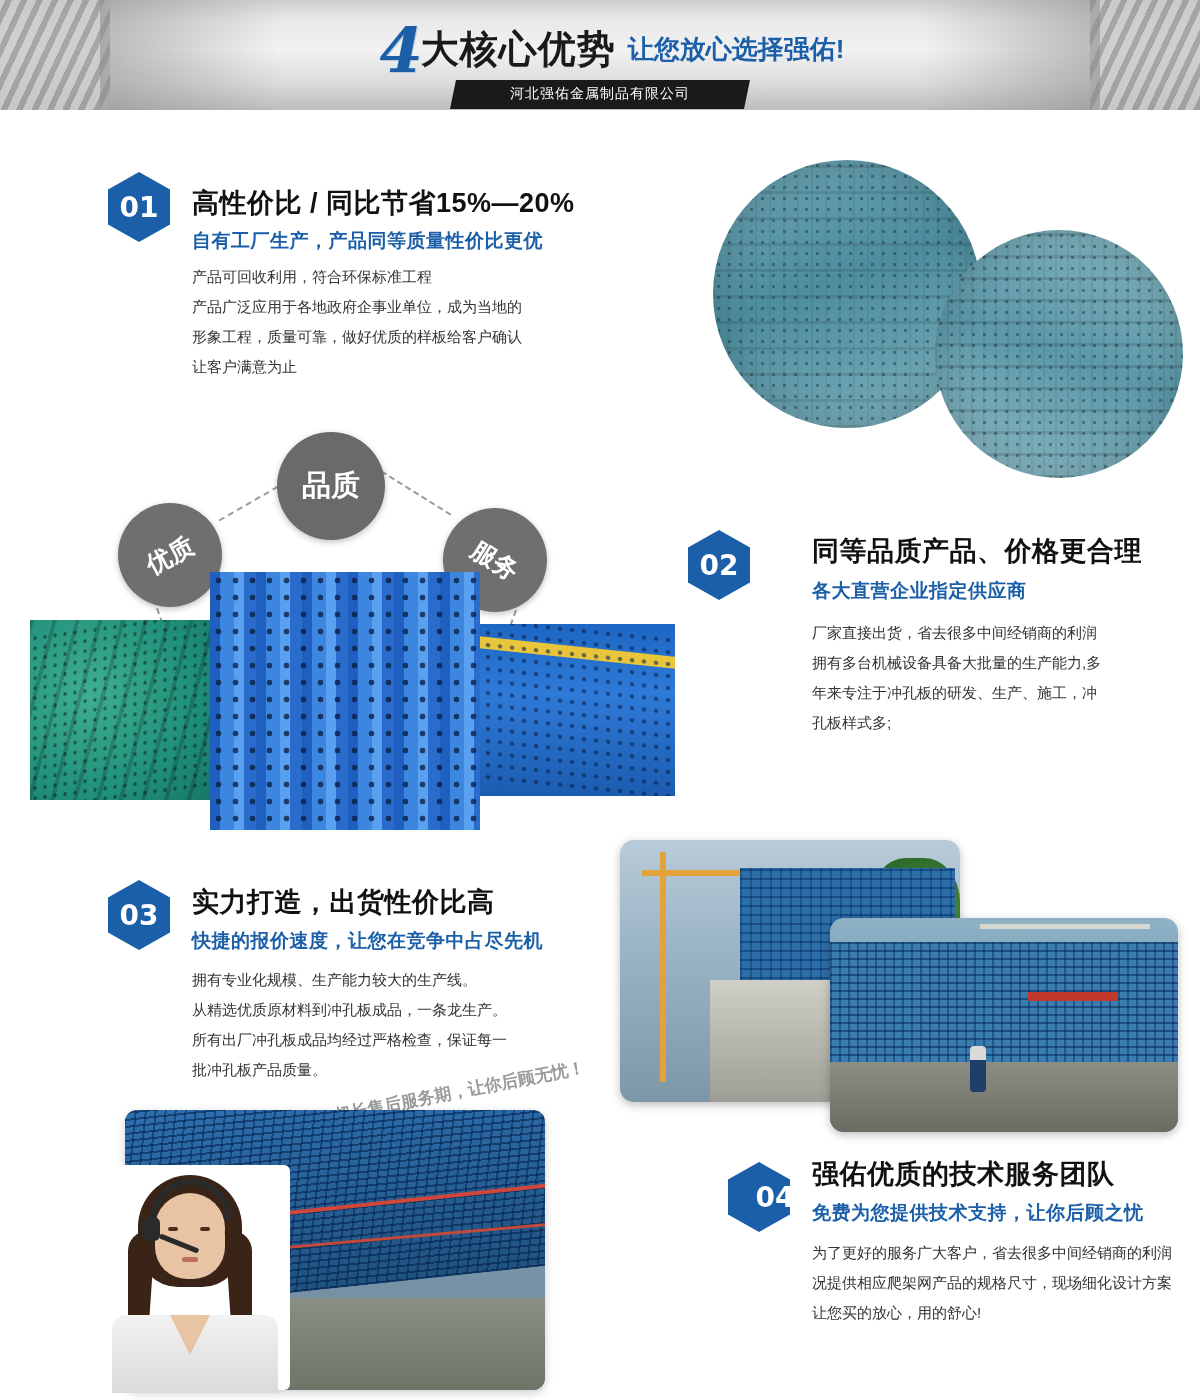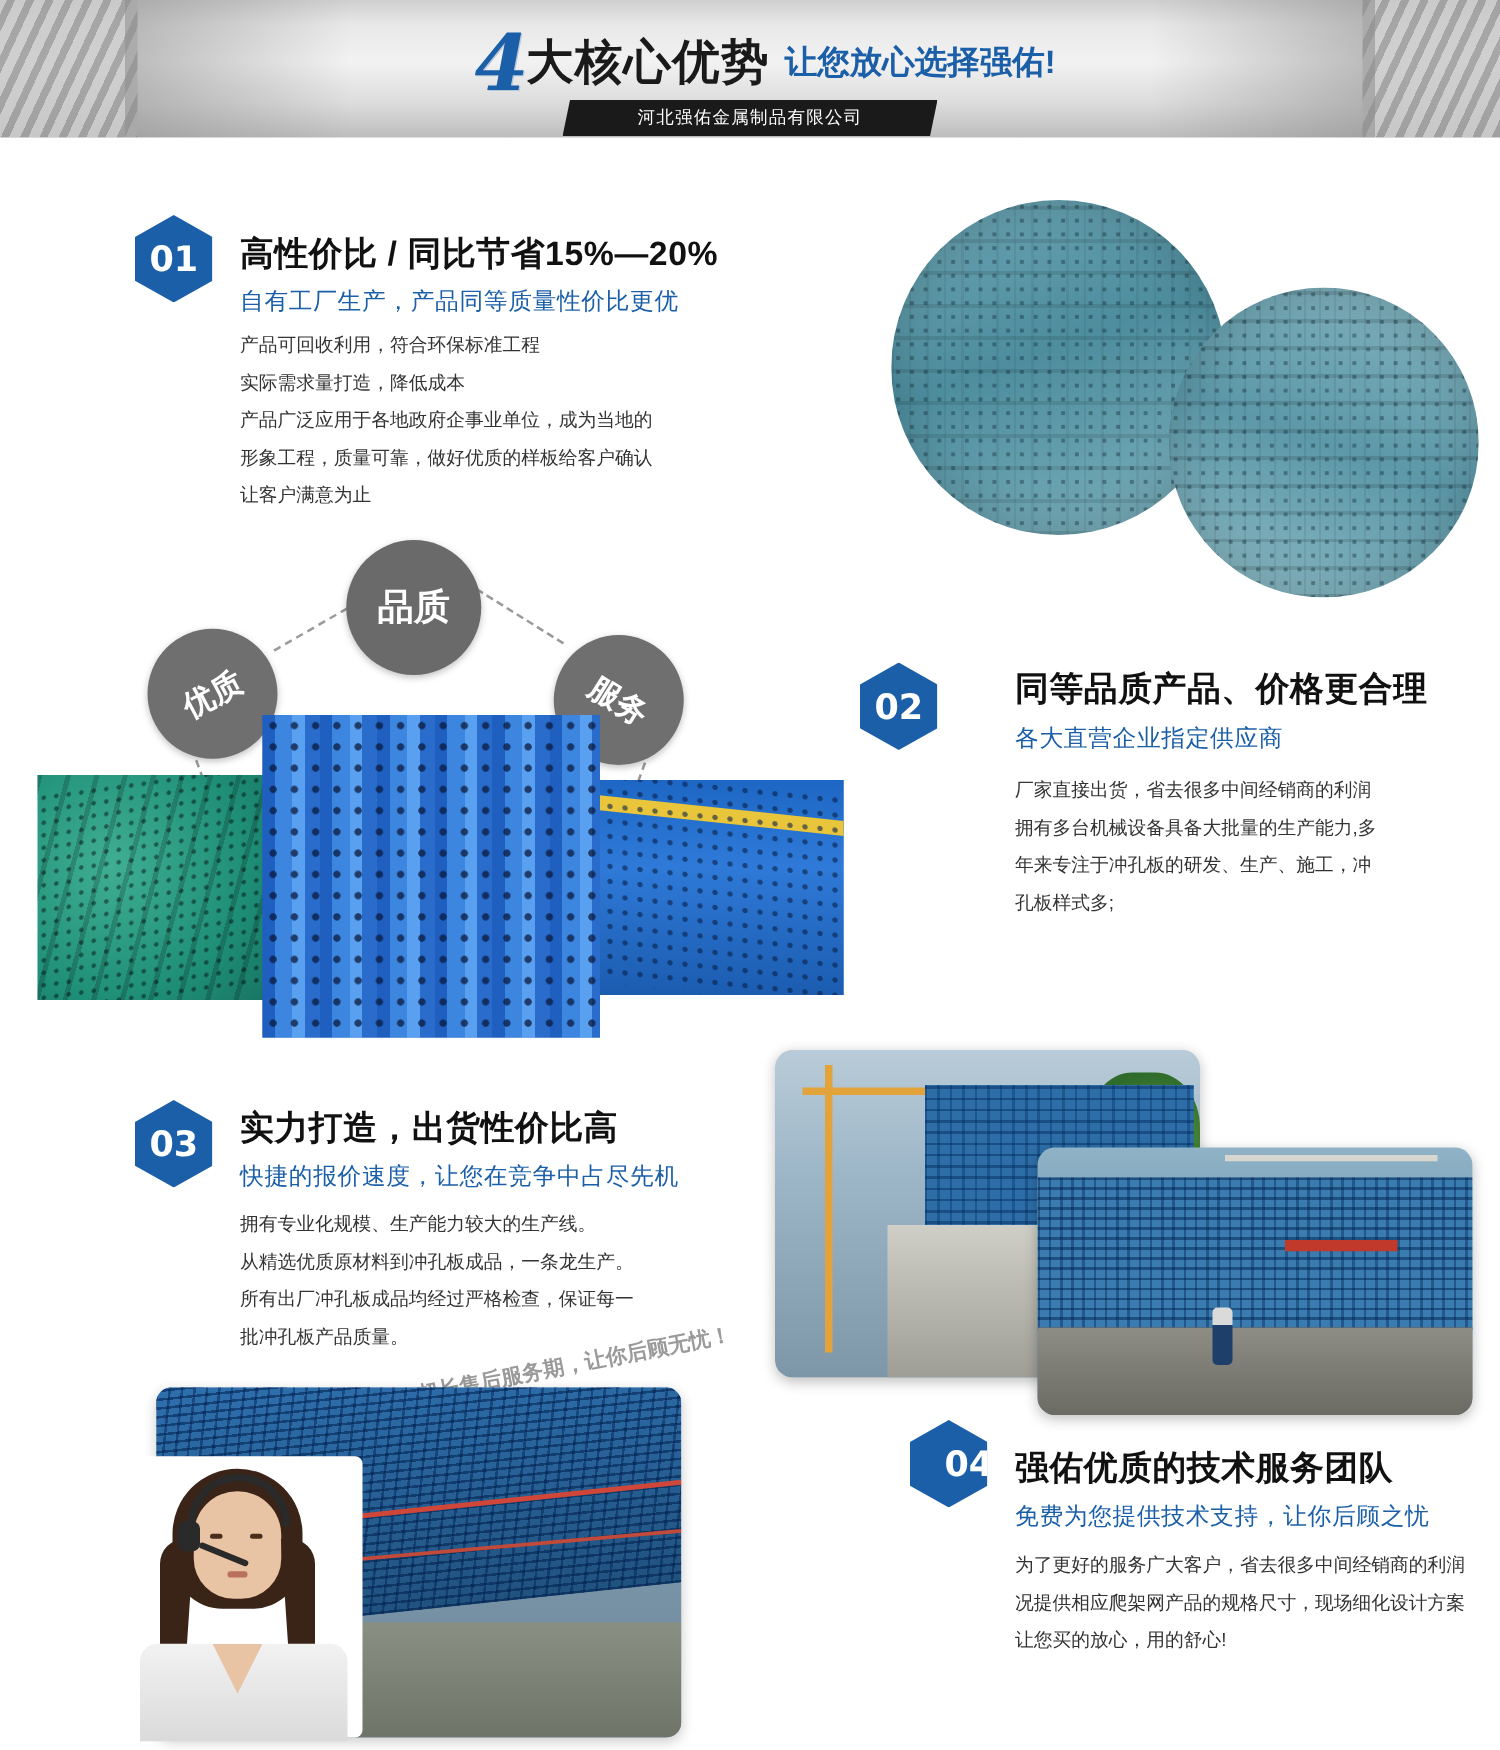--- a/index.html
+++ b/index.html
@@ -76,21 +76,21 @@
     display: flex; align-items: center; justify-content: center;
     font-family: "DejaVu Sans", sans-serif;
   }
   .h1-title {
     position: absolute;
     font-size: 27px; font-weight: bold; color: #111;
     white-space: nowrap; letter-spacing: .5px;
   }
   .h2-title {
     position: absolute;
-    font-size: 19px; font-weight: normal; color: #1b5fa8;
+    font-size: 19px; font-weight: bold; color: #1b5fa8;
     white-space: nowrap; letter-spacing: .5px;
   }
   .body-text {
     position: absolute;
     font-size: 15px; color: #333; line-height: 30px;
   }
   .body-text div { white-space: nowrap; }
 
   
   .photo { position: absolute; overflow: hidden; }
@@ -334,21 +334,20 @@
     <span class="big4">4</span><span class="t-black">大核心优势</span><span class="t-blue">让您放心选择强佑!</span>
   </div>
   <div class="company-bar">河北强佑金属制品有限公司</div>
 </div>
 
 <div class="hexnum" style="left:108px; top:172px;">01</div>
 <div class="h1-title" style="left:192px; top:185px;">高性价比 / 同比节省15%—20%</div>
 <div class="h2-title" style="left:192px; top:228px;">自有工厂生产，产品同等质量性价比更优</div>
 <div class="body-text" style="left:192px; top:262px;">
   <div>产品可回收利用，符合环保标准工程</div>
-  <div>实际需求量打造，降低成本</div>
   <div>产品广泛应用于各地政府企事业单位，成为当地的</div>
   <div>形象工程，质量可靠，做好优质的样板给客户确认</div>
   <div>让客户满意为止</div>
 </div>
 
 <div class="photo circ1">
   <div class="dotgrid"></div>
 </div>
 <div class="photo circ2">
   <div class="dotgrid"></div>
@@ -430,20 +429,20 @@
   <div class="op-eye-r"></div>
   <div class="op-mouth"></div>
   <div class="op-hair2"></div>
   <div class="op-headset-band"></div>
   <div class="op-headset-ear"></div>
   <div class="op-mic"></div>
   <div class="op-body"></div>
   <div class="op-collar"></div>
 </div>
 
-<div class="hexnum" style="left:728px; top:1136px;padding-left:32px;">04</div>
+<div class="hexnum" style="left:728px; top:1162px;padding-left:32px;">04</div>
 <div class="h1-title" style="left:812px; top:1156px;">强佑优质的技术服务团队</div>
 <div class="h2-title" style="left:812px; top:1200px;">免费为您提供技术支持，让你后顾之忧</div>
 <div class="body-text" style="left:812px; top:1238px;">
   <div>为了更好的服务广大客户，省去很多中间经销商的利润</div>
   <div>况提供相应爬架网产品的规格尺寸，现场细化设计方案</div>
   <div>让您买的放心，用的舒心!</div>
 </div>
 
 </body></html>

